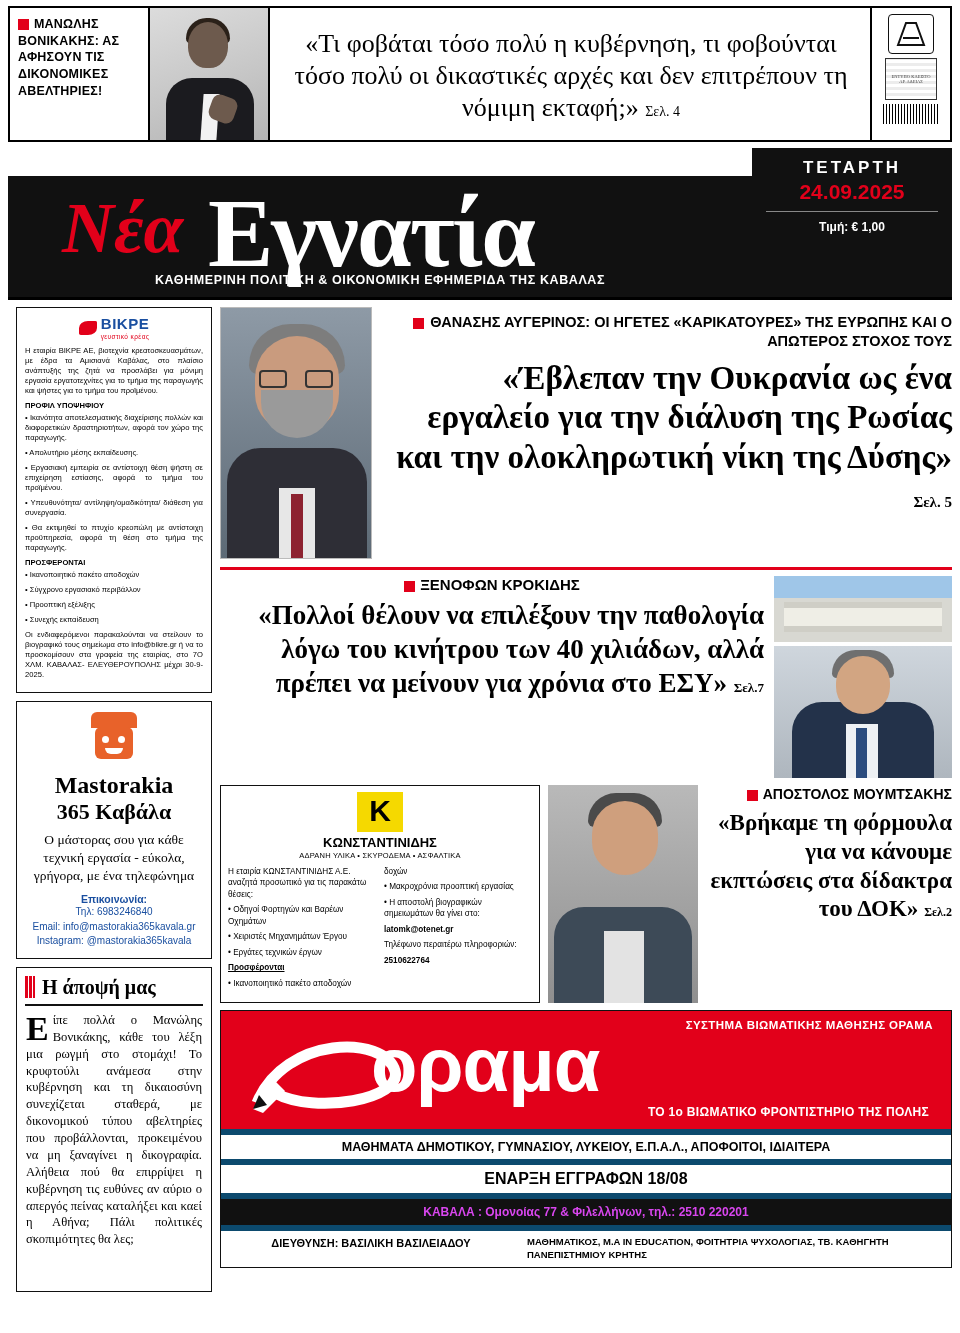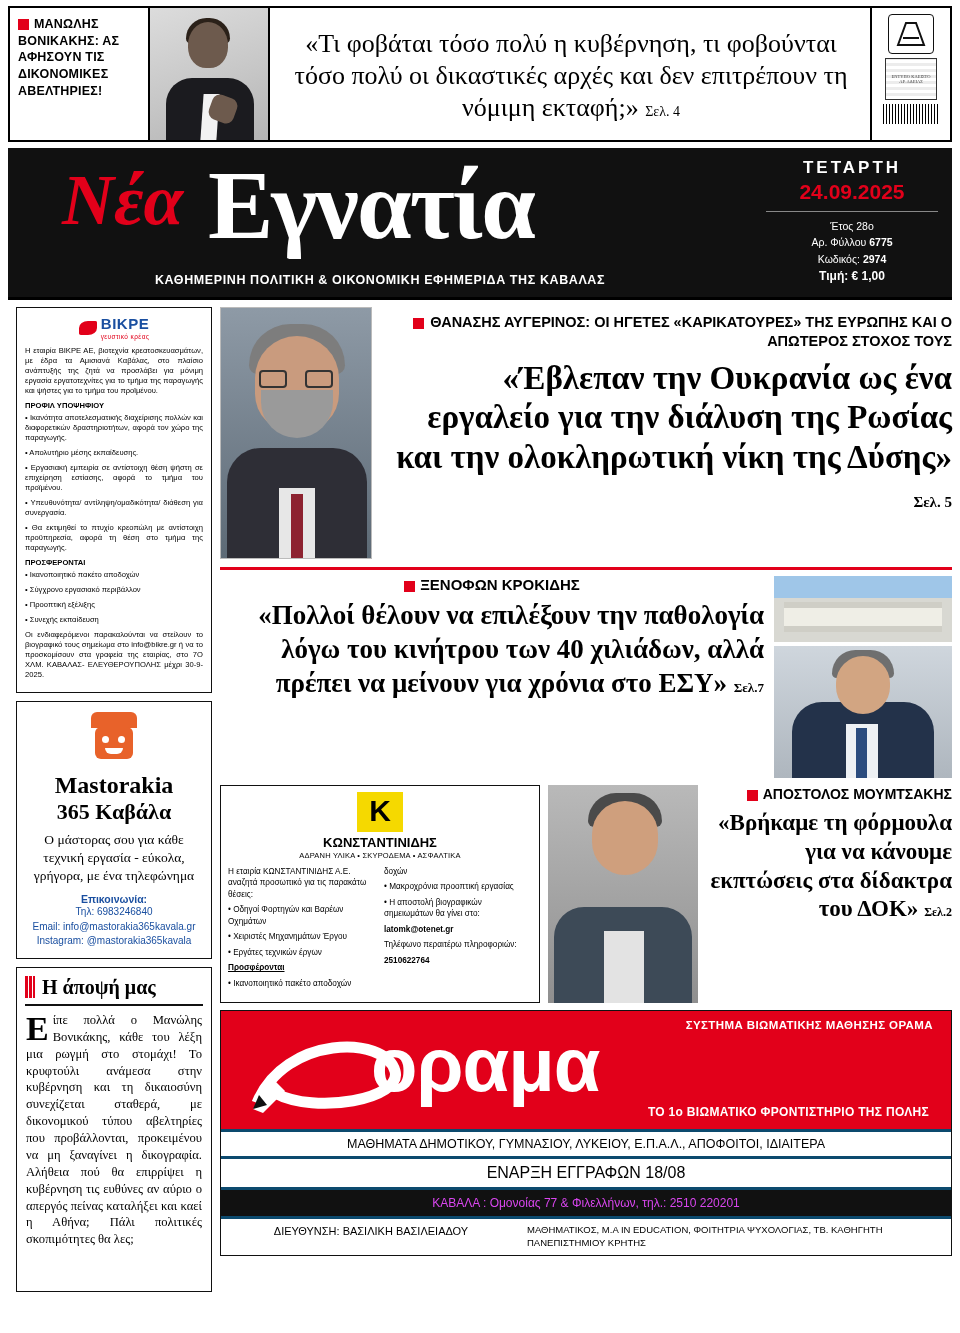--- a/index.html
+++ b/index.html
@@ -61,21 +61,21 @@
   .elta svg { width:34px; height:30px; }
   .stamp { width:52px; height:42px; border:1px solid #333; background:
     repeating-linear-gradient(0deg,#fff 0 3px,#ececec 3px 6px); font-size:4.5px; color:#444;
     display:flex; align-items:center; justify-content:center; text-align:center; padding:2px;}
   .barcode { width:56px; height:20px; background:
     repeating-linear-gradient(90deg,#000 0 1px,#fff 1px 3px,#000 3px 4px,#fff 4px 6px); }
 
   
   .masthead { display:flex; height:152px; margin-top:6px; border-bottom:3px solid #000;}
   .masthead .name {
-    flex:1; background:#111; position:relative; padding:6px 10px 0 43px;
+    flex:1; background:#111; position:relative; padding:6px 10px 0 43px;margin-top:28px;
   }
   .masthead .nea {
     position:absolute; left:54px; top:16px; color:#e2001a; font-style:italic; font-weight:bold;
     font-size:72px; font-family:"Liberation Serif", serif; line-height:1;
   }
   .masthead .egn {
     position:absolute; left:200px; top:8px; color:#fff; font-weight:bold;
     font-size:98px; font-family:"Liberation Serif", serif; line-height:1; letter-spacing:-2px;
   }
   .masthead .sub {
@@ -201,21 +201,21 @@
   
   .orama { margin-top:7px; border:1px solid #111; }
   .orama .red { background:#e2001a; height:118px; position:relative; overflow:hidden; }
   .orama .red .sys { position:absolute; right:18px; top:8px; color:#fff; font-family:"Liberation Sans", sans-serif;
      font-weight:bold; font-size:11.5px; letter-spacing:.4px;}
   .orama .red .word { position:absolute; left:150px; top:16px; color:#fff; font-family:"Liberation Sans", sans-serif;
      font-weight:bold; font-size:76px; line-height:1; letter-spacing:-1px;}
   .orama .red .sub { position:absolute; right:22px; bottom:10px; color:#fff; font-family:"Liberation Sans", sans-serif;
      font-weight:bold; font-size:12px; letter-spacing:.3px;}
   .orama .red .pencil { position:absolute; left:24px; top:14px; width:170px; height:92px;}
-  .orama .row { text-align:center; font-family:"Liberation Sans", sans-serif; font-weight:normal; border-top:3px solid #0c4a6e;}
+  .orama .row { text-align:center; font-family:"Liberation Sans", sans-serif; font-weight:bold; border-top:6px solid #0c4a6e;}
   .orama .r1 { font-size:12.5px; padding:5px 0; }
   .orama .r2 { font-size:16px; padding:5px 0; }
   .orama .r3 { background:#111; color:#d946ef; font-size:12px; padding:6px 0; }
   .orama .r4 { display:flex; font-size:9.5px; }
   .orama .r4 .a { flex:0 0 300px; padding:6px 4px; font-size:11px;}
   .orama .r4 .b { flex:1; padding:5px 6px; line-height:1.35; text-align:left;}
 </style>
 </head>
 <body>
 
@@ -255,25 +255,20 @@
   <div class="masthead">
     <div class="name">
       <span class="nea">Νέα</span>
       <span class="egn">Εγνατία</span>
       <div class="sub">ΚΑΘΗΜΕΡΙΝΗ ΠΟΛΙΤΙΚΗ  &amp;  ΟΙΚΟΝΟΜΙΚΗ ΕΦΗΜΕΡΙΔΑ ΤΗΣ ΚΑΒΑΛΑΣ</div>
     </div>
     <div class="dateblk">
       <div class="dow">ΤΕΤΑΡΤΗ</div>
       <div class="date">24.09.2025</div>
       <div class="hr"></div>
-      <div class="meta">
-        <div>Έτος 28ο</div>
-        <div><span>Αρ. Φύλλου</span> <b>6775</b></div>
-        <div><span>Κωδικός:</span> <b>2974</b></div>
-      </div>
       <div class="price">Τιμή: € 1,00</div>
     </div>
   </div>
 
   <div class="body">
 
     <div class="col-left">
 
       <div class="adbox">
         <div class="vikre-logo">

